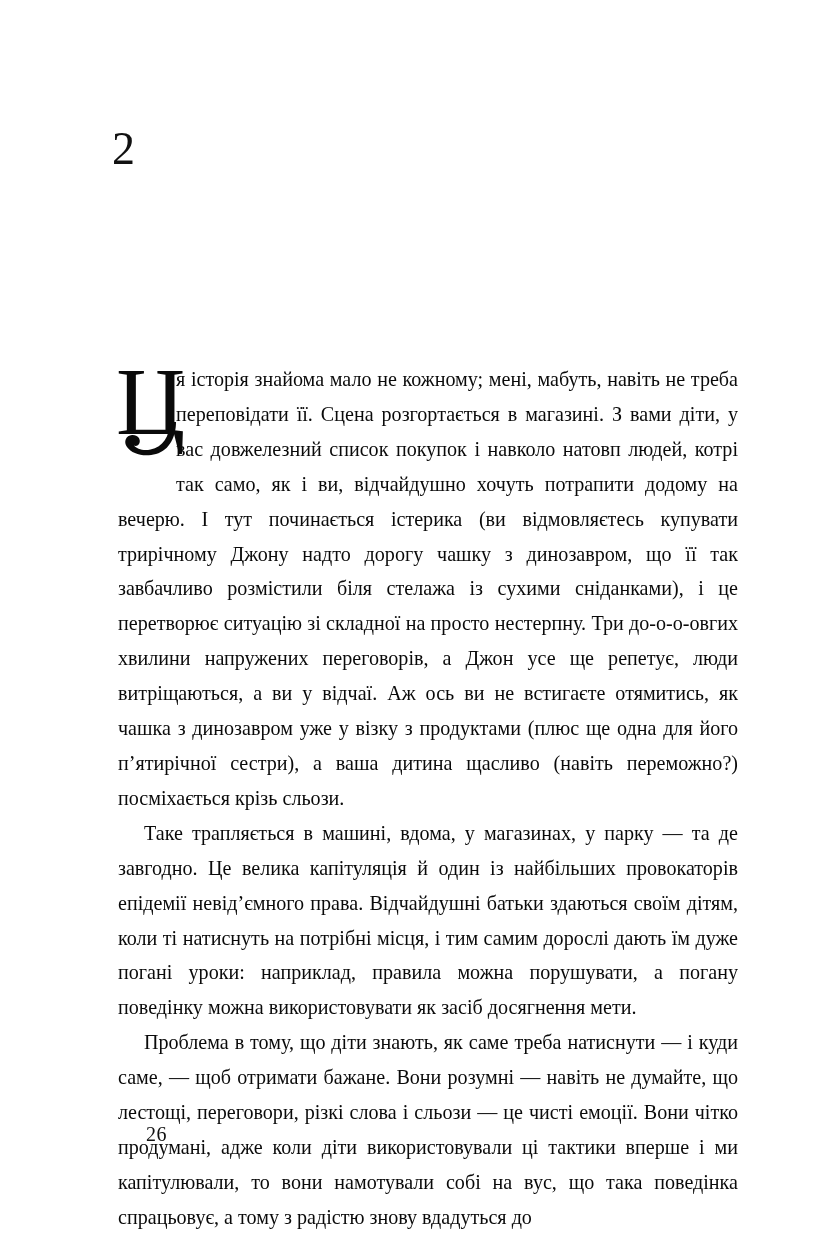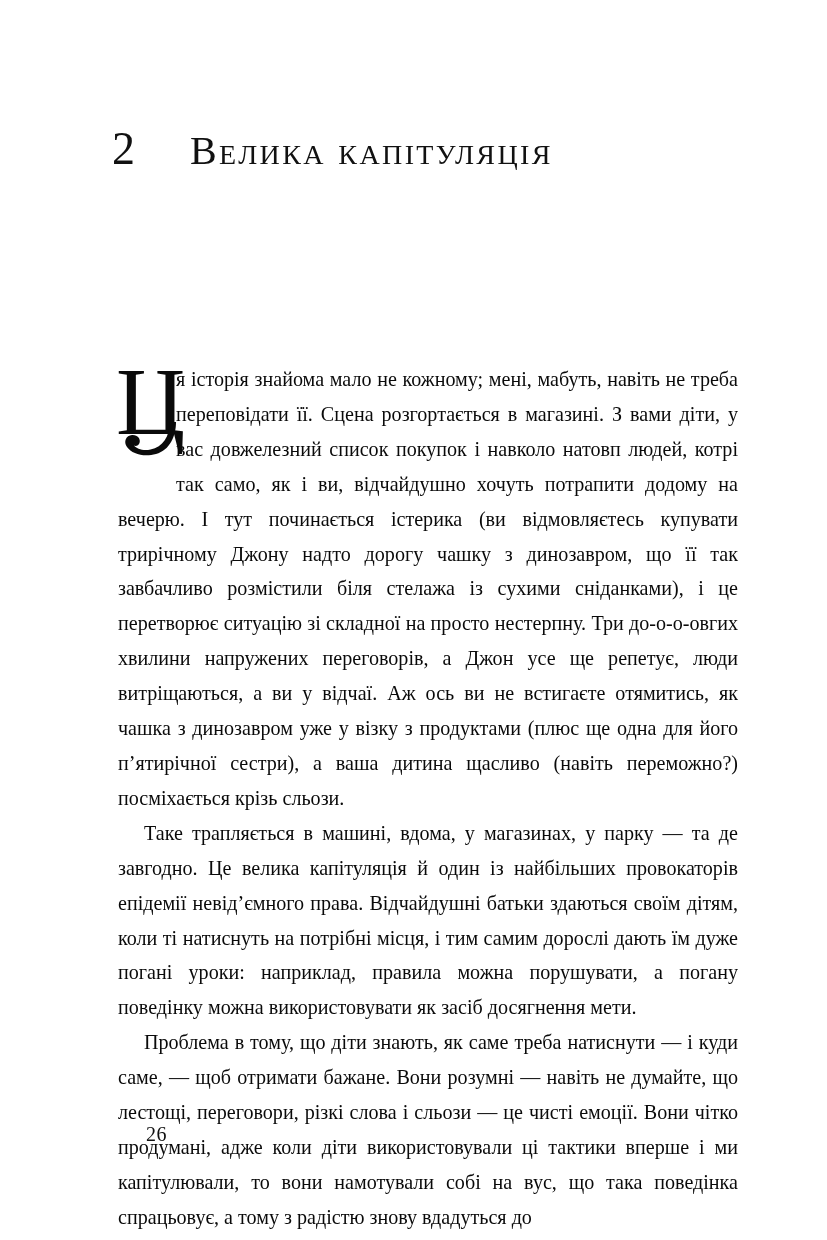--- a/index.html
+++ b/index.html
@@ -117,21 +117,20 @@
     font-family: "Liberation Serif", "DejaVu Serif", serif;
   }
 </style>
 </head>
 <body>
 
 <div class="page">
 
   <div class="chapter-head">
     <span class="chapter-number">2</span>
-    <span class="chapter-title">Велика капітуляція</span>
   </div>
 
   <div class="body-block">
 
     <p class="first">
       <span class="dropcap-wrap">
         <span class="dropcap-glyph">Ц</span>
         <svg class="dropcap-swash" viewBox="0 0 58 46" xmlns="http://www.w3.org/2000/svg">
           <path d="M56 2 C56 16, 50 30, 36 34 C24 37.5, 12 34, 7 27
                    C3.2 21.5, 6 15.5, 12 15 C17.5 14.6, 21 19, 19.5 23

